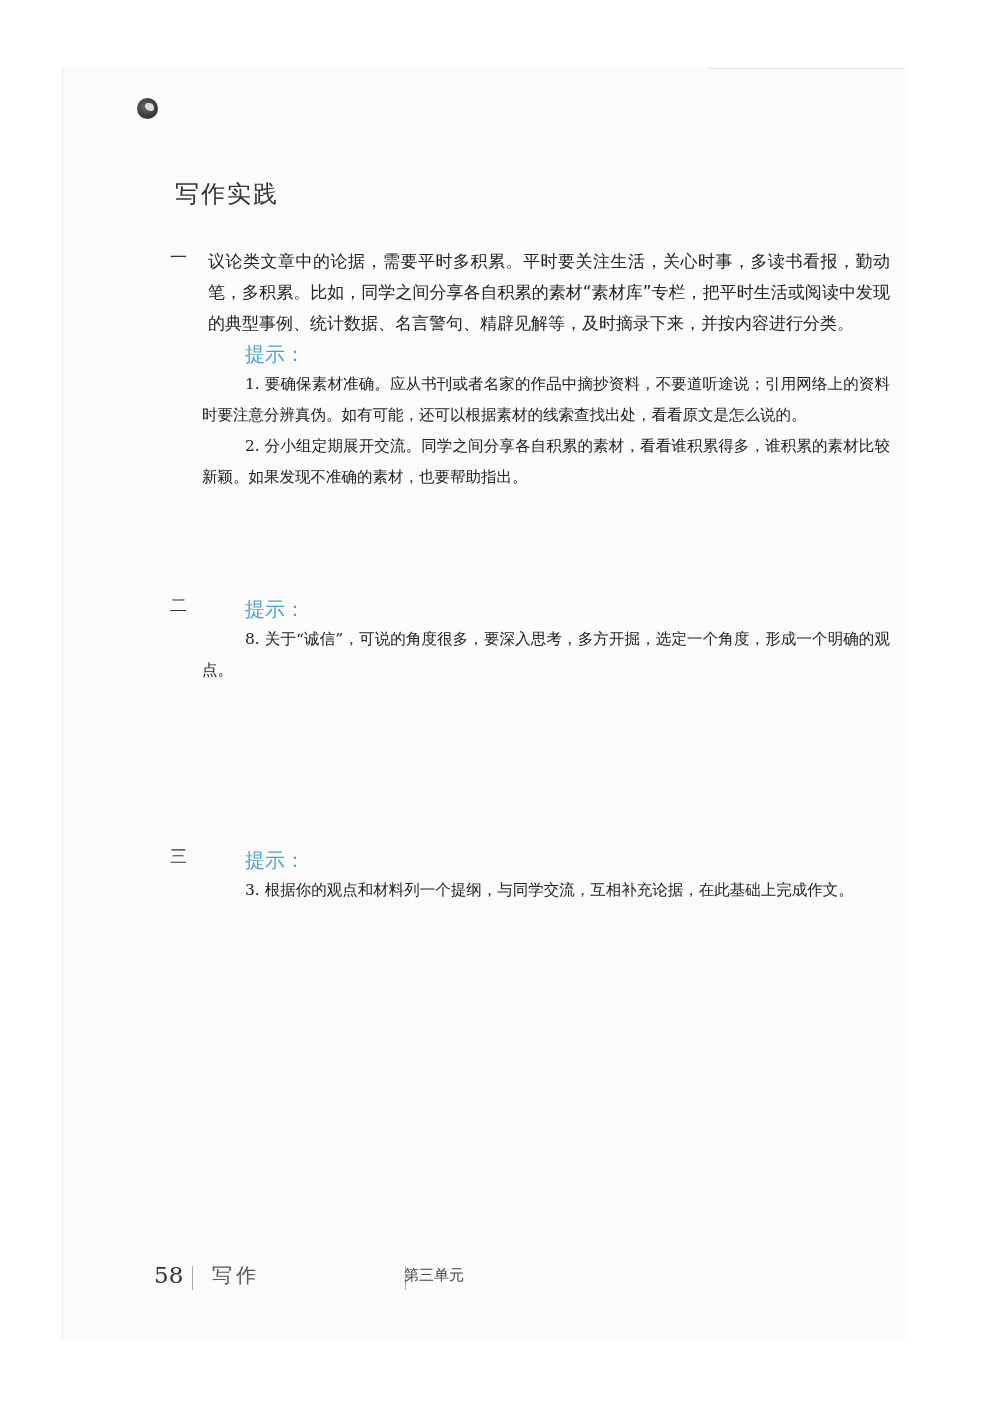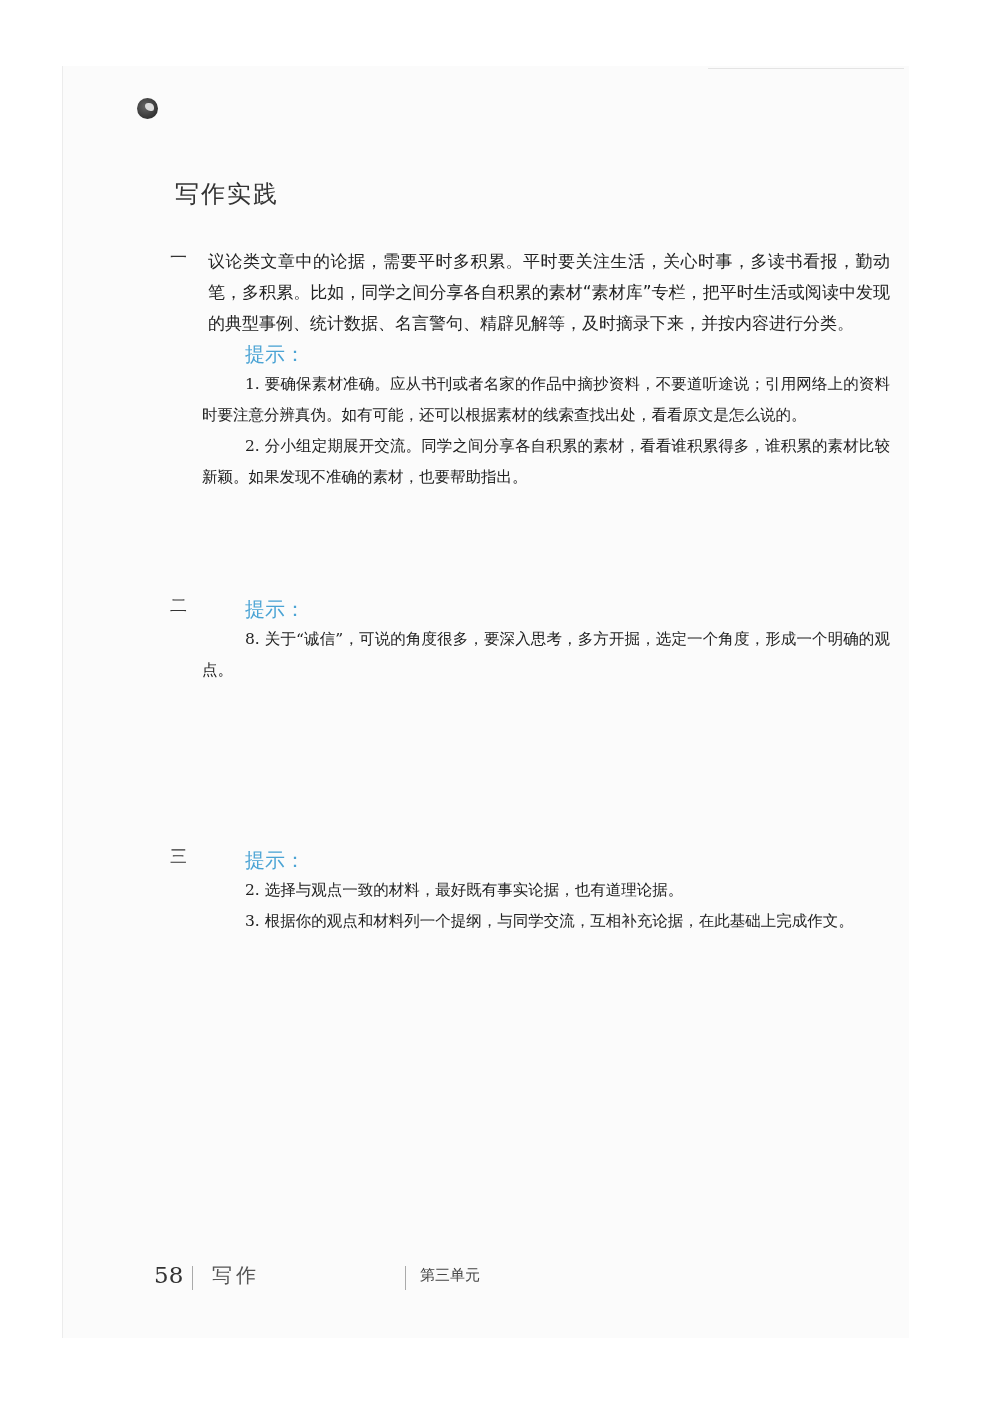--- a/index.html
+++ b/index.html
@@ -39,21 +39,21 @@
       font-family: Liberation Sans, sans-serif;
     }
     .hint {
       margin-left: 32px; font-size: 15.5px; line-height: 31px; color: #222; text-indent: 43px;
       text-align: justify;
     }
     .footer-num { position: absolute; left: 154px; top: 1262px; font-size: 23px; color: #333; }
     .footer-bar1 { position: absolute; left: 192px; top: 1266px; width: 1px; height: 24px; background: #aaa; }
     .footer-sec { position: absolute; left: 212px; top: 1262px; font-size: 20px; letter-spacing: 4px; color: #555; }
     .footer-bar2 { position: absolute; left: 405px; top: 1266px; width: 1px; height: 24px; background: #aaa; }
-    .footer-unit { position: absolute; left: 420px; top: 1266px; font-size: 15px; color: #444;
+    .footer-unit { position: absolute; left: 404px; top: 1266px; font-size: 15px; color: #444;
       font-family: "DejaVu Sans", "Liberation Sans", sans-serif; }
   </style>
 </head>
 <body>
 
 <div class="page"></div>
 <div class="top-line"></div>
 
 <div class="logo"></div>
 <div class="title">写作实践</div>
@@ -68,21 +68,20 @@
 
 <div class="section" style="top:594px;">
   <div class="sec-num">二</div>
   <div class="hint-label">提示：</div>
   <div class="hint">8. 关于“诚信”，可说的角度很多，要深入思考，多方开掘，选定一个角度，形成一个明确的观点。</div>
 </div>
 
 <div class="section" style="top:845px;">
   <div class="sec-num">三</div>
   <div class="hint-label">提示：</div>
-  <div class="hint">2. 选择与观点一致的材料，最好既有事实论据，也有道理论据。</div>
   <div class="hint">3. 根据你的观点和材料列一个提纲，与同学交流，互相补充论据，在此基础上完成作文。</div>
 </div>
 
 <div class="footer-num">58</div>
 <div class="footer-bar1"></div>
 <div class="footer-sec">写作</div>
 <div class="footer-bar2"></div>
 <div class="footer-unit">第三单元</div>
 
 </body></html>

